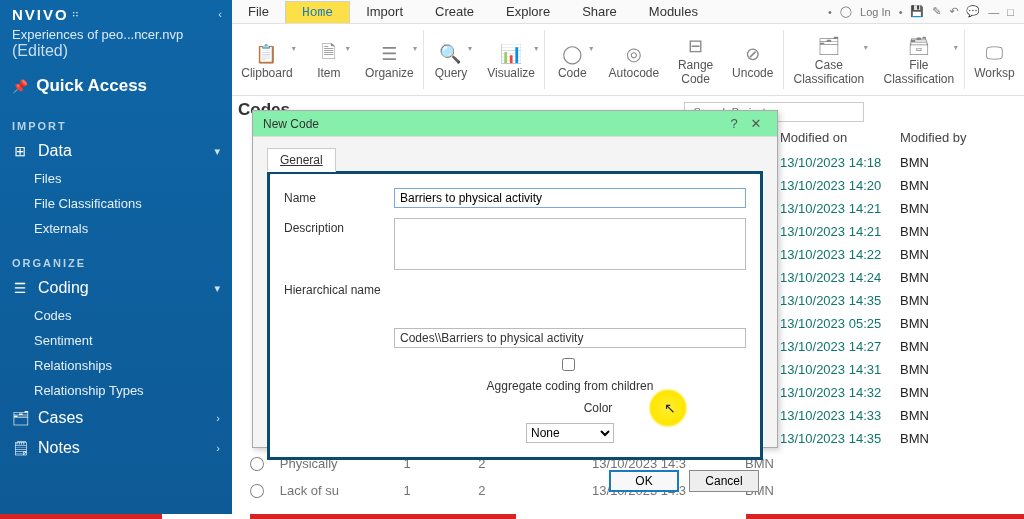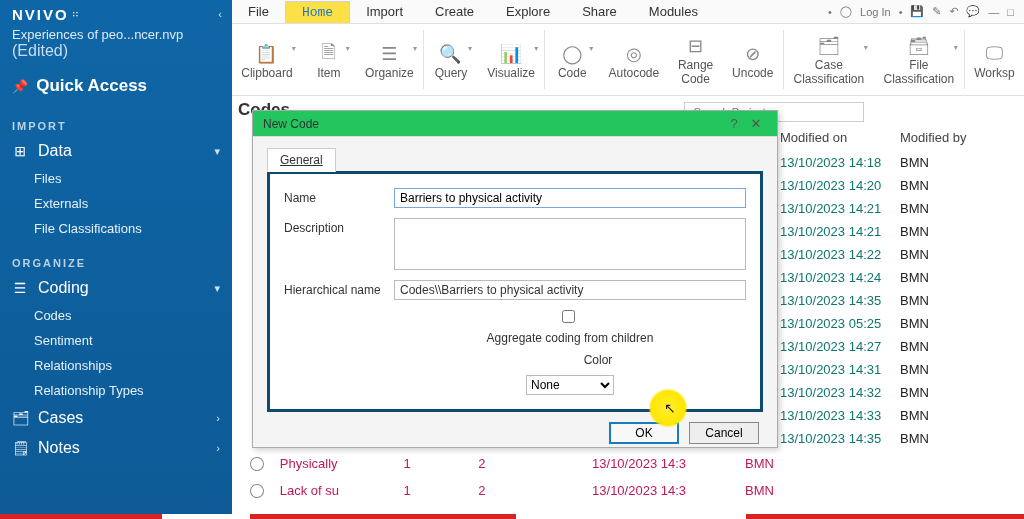--- a/index.html
+++ b/index.html
@@ -40,41 +40,41 @@
 .search-box { position:absolute; right:160px; top:102px; width:180px; height:20px; border:1px solid #ccc; background:#fff; font-size:11px; color:#999; padding:2px 8px; font-style:italic; }
 
 
 .tbl { position:absolute; left:780px; top:130px; right:6px; font-size:13px; color:#333; }
 .tbl .th { display:flex; font-weight:400; color:#444; padding-bottom:6px; }
 .tbl .th > div:first-child { width:120px; }
 .tbl .row { display:flex; padding:4px 0; }
 .tbl .row > div:first-child { width:120px; color:#0f766e; }
 .tbl .row > div:last-child { color:#222; }
 
-.tbl2 { position:absolute; left:250px; top:450px; right:250px; font-size:13px; color:#be185d; }
+.tbl2 { position:absolute; left:250px; top:450px; right:250px; font-size:13px; color:#737373; }
 .tbl2 .row { display:flex; align-items:center; padding:6px 0; gap:16px; }
 .tbl2 .circ { width:14px; height:14px; border:1.5px solid #888; border-radius:50%; }
 .tbl2 .nm { width:110px; }
 .tbl2 .c1 { width:60px; }
 .tbl2 .c2 { width:100px; }
 .tbl2 .dt { width:140px; }
 
 
 .dialog { position:absolute; left:252px; top:110px; width:526px; height:338px; background:#f4f4f4; border:1px solid #aaa; box-shadow:2px 2px 6px rgba(0,0,0,0.2); }
-.dlg-title { height:26px; background:#22c55e; display:flex; align-items:center; padding:0 10px; font-size:12px; color:#333; border-bottom:1px solid #ddd; }
+.dlg-title { height:26px; background:#86efac; display:flex; align-items:center; padding:0 10px; font-size:12px; color:#333; border-bottom:1px solid #ddd; }
 .dlg-title .spacer { flex:1; }
 .dlg-title .help,.dlg-title .close { width:22px; text-align:center; font-size:13px; color:#555; cursor:pointer; }
 .tabs { padding:10px 14px 0; }
 .tab { display:inline-block; padding:4px 12px; font-size:12px; background:#fff; border:1px solid #ccc; border-bottom:1px solid #fff; position:relative; top:1px; text-decoration:underline; color:#333; cursor:pointer; }
 .tab-body { margin:0 14px 10px; background:#fff; border:3px solid #0c4a6e; padding:14px; font-size:12px; color:#333; }
 .frow { display:flex; align-items:flex-start; margin-bottom:10px; }
 .frow .lbl { width:110px; padding-top:3px; color:#333; }
 .frow input[type=text] { flex:1; border:1px solid #7aa7d9; padding:2px 5px; font-size:12px; height:20px; }
 .frow textarea { flex:1; border:1px solid #bbb; height:52px; font-size:12px; padding:3px 5px; resize:none; }
-.frow .ro { flex:1; border:1px solid #bbb; padding:2px 5px; height:20px; background:#fff; color:#333; }
+.frow .ro { flex:1; border:1px solid #bbb; padding:2px 5px; height:20px; background:#fff; color:#333;margin-top:48px; }
 .inline-row { display:flex; align-items:center; gap:8px; padding-left:110px;flex-direction:column; }
 .inline-row input[type=checkbox] { margin-right:4px; }
 .inline-row .color-lbl { margin-left:56px; }
 .inline-row select { width:88px; height:20px; font-size:12px; border:1px solid #bbb; background:#fff; }
 .dlg-btns { display:flex; justify-content:flex-end; gap:10px; padding:0 18px 14px; }
 .dlg-btns button { width:70px; height:22px; font-size:12px; border:1px solid #888; background:#eee; cursor:pointer; }
 .dlg-btns button.primary { border:2px solid #1a7ac0; background:#f8f8f8; }
 
 
 .cursor-hl { position:absolute; left:648px; top:388px; width:40px; height:40px; background:radial-gradient(circle,#ffee33 0%,#ffe600 60%,rgba(255,230,0,0) 70%); border-radius:50%; pointer-events:none; z-index:50; }
@@ -103,22 +103,22 @@
     <span>Quick Access</span>
   </div>
 
   <div class="sect-label">IMPORT</div>
   <div class="sect-hdr">
     <span class="ic">⊞</span>
     <span>Data</span>
     <span class="chev">▾</span>
   </div>
   <div class="subitem">Files</div>
+  <div class="subitem">File Classifications</div>
   <div class="subitem">Externals</div>
-  <div class="subitem">File Classifications</div>
 
   <div class="sect-label">ORGANIZE</div>
   <div class="sect-hdr">
     <span class="ic">☰</span>
     <span>Coding</span>
     <span class="chev">▾</span>
   </div>
   <div class="subitem">Codes</div>
   <div class="subitem">Sentiment</div>
   <div class="subitem">Relationships</div>

